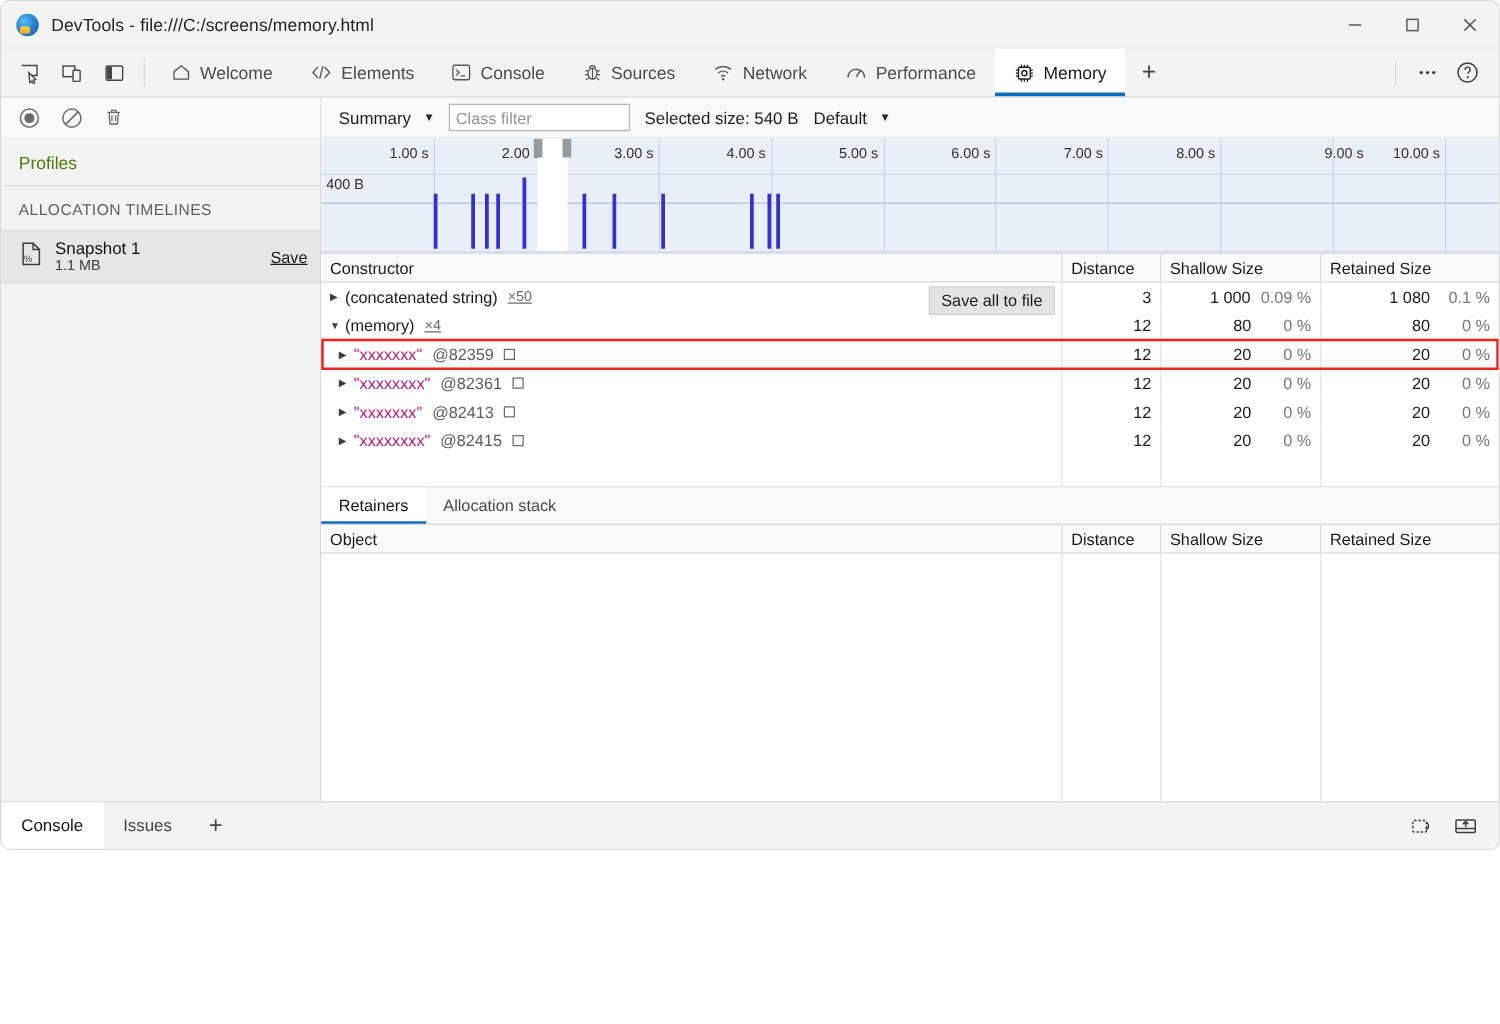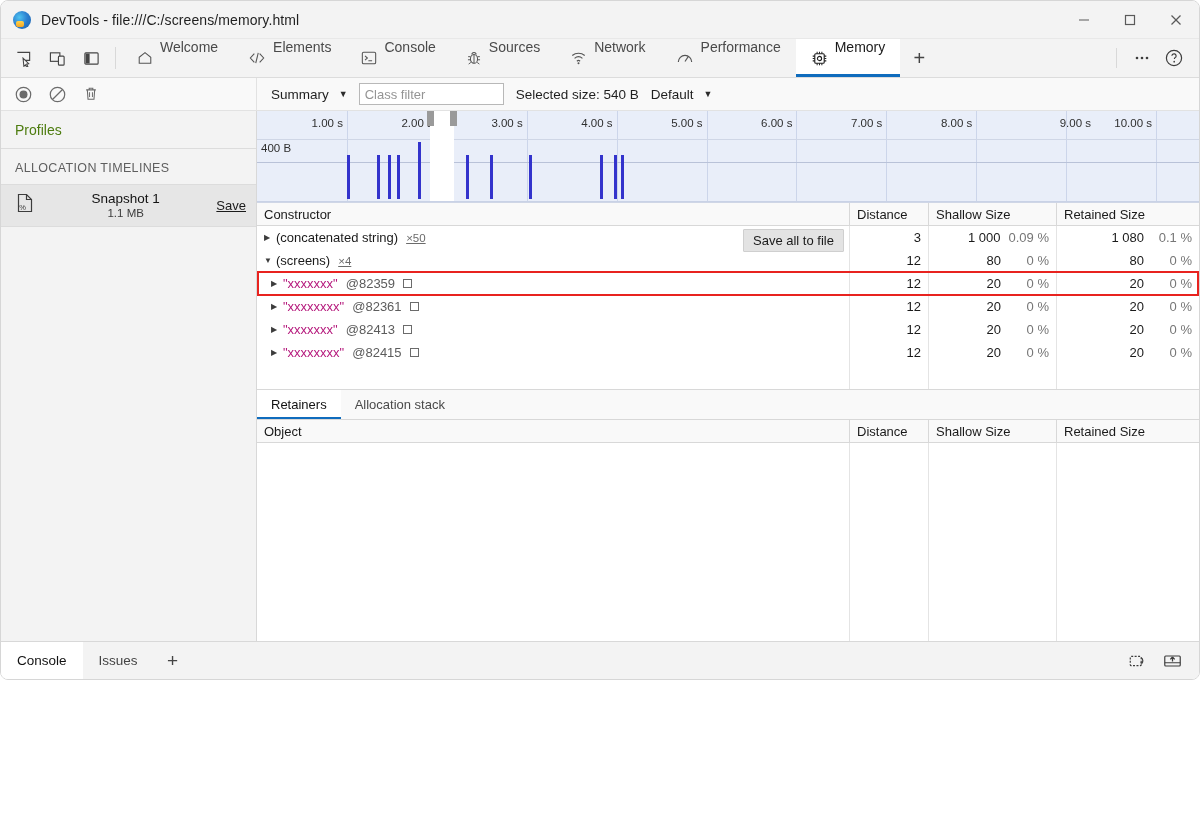--- a/index.html
+++ b/index.html
@@ -57,21 +57,21 @@
     position: relative;
   }
   .dockbtns { display: flex; align-items: center; padding: 0 6px 0 8px; gap: 6px; }
   .dockbtn {
     width: 28px; height: 28px; display: flex; align-items: center; justify-content: center;
     color: #444; border-radius: 3px;
   }
   .tabsep { width: 1px; background: #d8d8d8; margin: 8px 6px 8px 4px; }
   .tabs { display: flex; align-items: stretch; }
   .tab {
-    display: flex; gap: 7px;
+    display: flex; align-items: center; gap: 7px;
     padding: 0 15px; font-size: 14px; color: #4a4a4a;
     position: relative; white-space: nowrap;
   }
   .tab.active { background: #ffffff; color: #1a1a1a; }
   .tab.active::after {
     content: ""; position: absolute; left: 0; right: 0; bottom: 0;
     height: 3px; background: #0f6cbd;
   }
   .tab .ti { display: flex; align-items: center; color: #555; }
   .tab.active .ti { color: #222; }
@@ -124,21 +124,21 @@
   .sb-section {
     font-size: 12.5px; color: #5e5e5e; letter-spacing: .35px;
     padding: 12px 0 9px 14px;
   }
   .sb-item {
     display: flex; align-items: center; gap: 9px;
     padding: 6px 10px 7px 14px; background: #e6e6e6;
     border-top: 1px solid #dcdcdc; border-bottom: 1px solid #dcdcdc;
   }
   .sb-item .doc-ico { color: #3c3c3c; flex: none; }
-  .sb-item-texts { display: flex; flex-direction: column; gap: 1px; flex: 1; text-align: center; }
+  .sb-item-texts { display: flex; flex-direction: column; gap: 1px; flex: 1; }
   .sb-item-name { font-size: 13.5px; color: #131313; }
   .sb-item-sub { font-size: 11.5px; color: #3b3b3b; }
   .sb-save { font-size: 13px; color: #1a1a1a; text-decoration: underline; }
 
   
   .main { flex: 1; display: flex; flex-direction: column; min-width: 0; background: #fff; }
 
   
   .timeline {
     height: 92px; min-height: 92px; position: relative;
@@ -518,21 +518,21 @@
               <div class="gr-cell col-retained">
                 <span class="num-pair">
                   <span class="num-val">1 080</span>
                   <span class="num-pct">0.1 %</span>
                 </span>
               </div>
             </div>
             <div class="grid-row">
               <div class="gr-cell col-constructor">
                 <span class="twisty">▼</span>
-                <span class="ctor-name">(screens)</span>
+                <span class="ctor-name">(memory)</span>
                 <span class="ctor-count">×4</span>
               </div>
               <div class="gr-cell col-distance num">12</div>
               <div class="gr-cell col-shallow">
                 <span class="num-pair">
                   <span class="num-val">80</span>
                   <span class="num-pct">0 %</span>
                 </span>
               </div>
               <div class="gr-cell col-retained">

